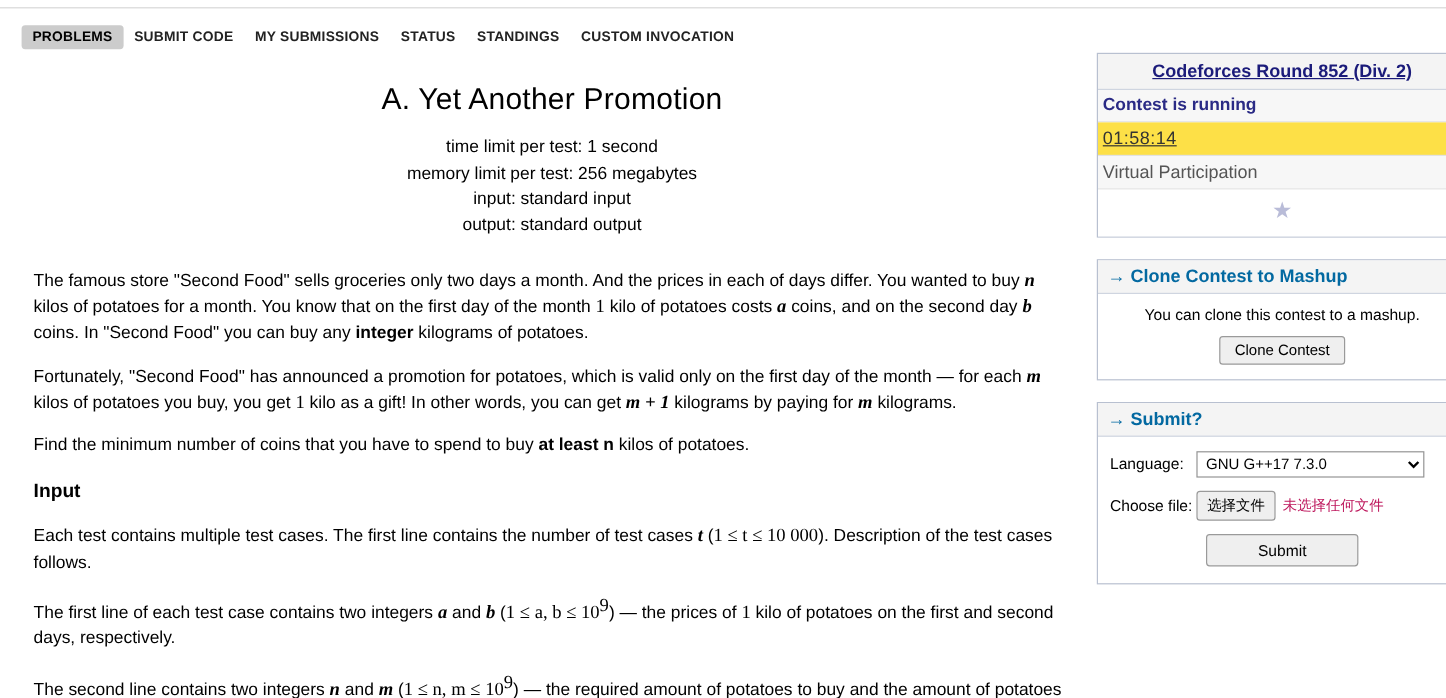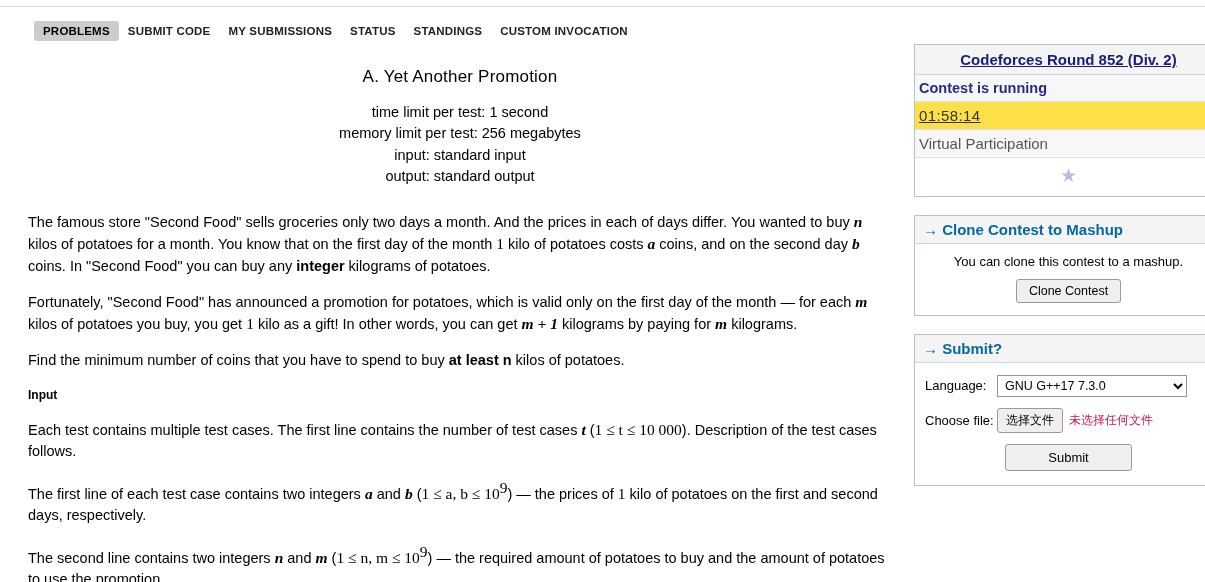--- a/index.html
+++ b/index.html
@@ -19,21 +19,21 @@
     position: absolute;
     top: 6px;
     left: 0;
     width: 1205px;
     border-top: 1px solid #d8d8d8;
   }
   
   .nav {
     position: absolute;
     top: 21px;
-    left: 34px;
+    left: 18px;
     display: flex;
     align-items: center;
     gap: 0px;
   }
   .nav-item {
     font-size: 11.5px;
     font-weight: bold;
     letter-spacing: 0.2px;
     color: #222222;
     padding: 4px 9px;
@@ -49,35 +49,35 @@
   .problem {
     position: absolute;
     top: 52px;
     left: 28px;
     width: 864px;
     font-size: 14.5px;
     line-height: 1.45;
   }
   .problem .title {
     text-align: center;
-    font-size: 17px;
+    font-size: 25px;
     font-weight: normal;
     margin: 13px 0 12px 0;
     letter-spacing: 0.2px;
   }
   .limits {
     text-align: center;
     font-size: 14.5px;
     line-height: 1.42;
   }
   .limits div { margin: 1px 0; }
   .body-text { margin-top: 24px; }
   .body-text p { margin: 0 0 14px 0; }
   .section-h {
-    font-size: 12px;
+    font-size: 16px;
     font-weight: bold;
     margin: 16px 0 2px 0;
   }
   .mono-i {
     font-family: "Liberation Serif", serif;
     font-style: italic;
     font-weight: bold;
     font-size: 15.5px;
   }
   .math {

